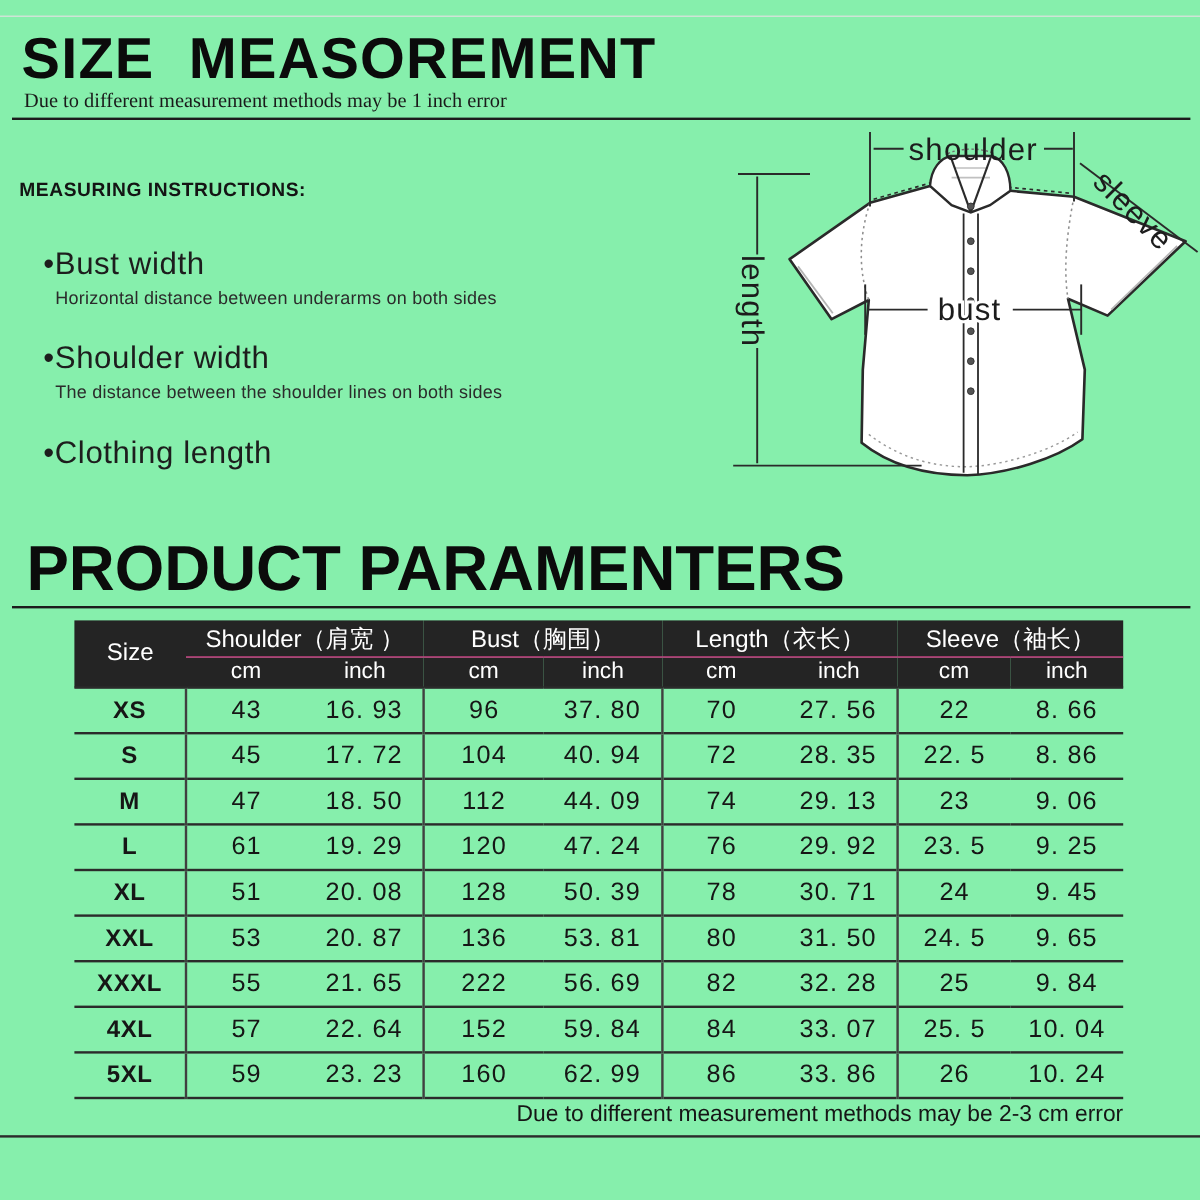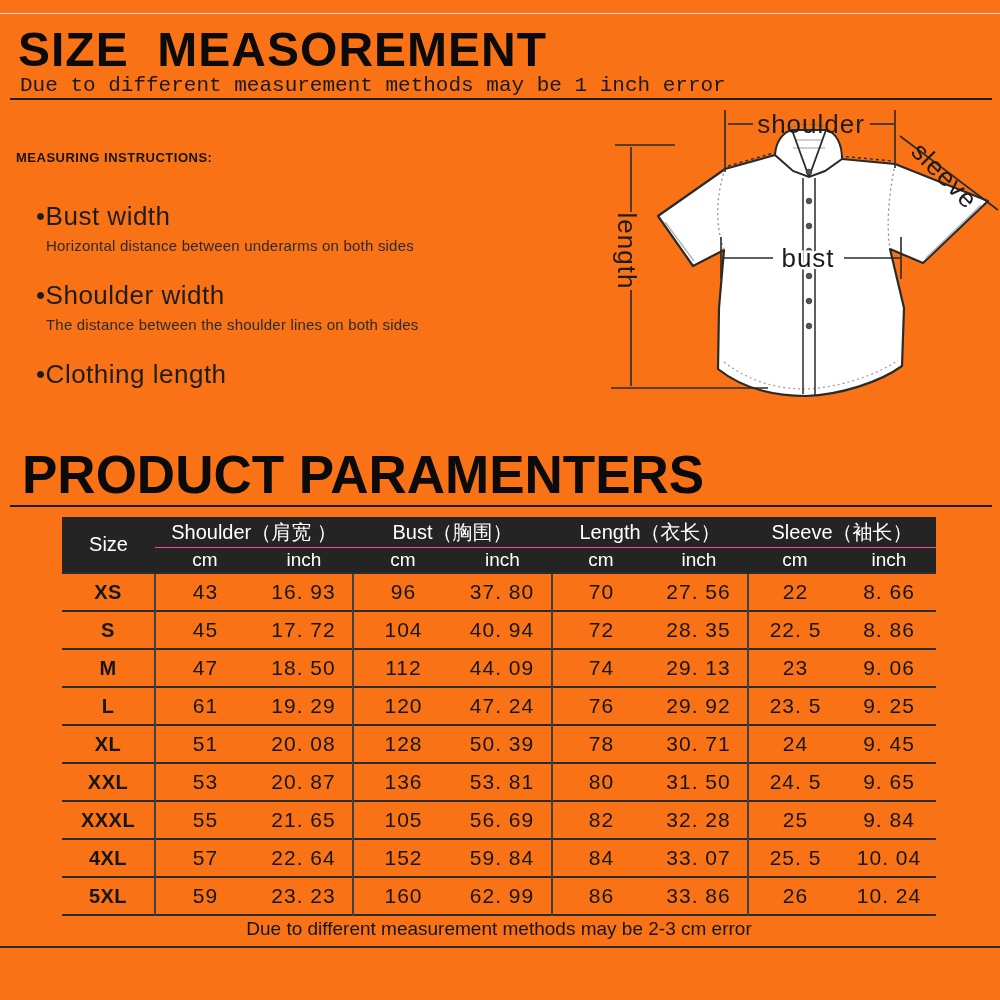--- a/index.html
+++ b/index.html
@@ -1,27 +1,27 @@
 <!DOCTYPE html>
 <html><head>
 <meta charset="utf-8">
 <style>
   html,body{margin:0;padding:0;background:#ffffff;}
-  .canvas{position:relative;width:1000px;height:1000px;background:#f97316;overflow:hidden;
+  .canvas{position:relative;width:1000px;height:1000px;background:#86efac;overflow:hidden;
           font-family:"Liberation Sans",sans-serif;color:#121212;}
 
   .top-rule{position:absolute;left:0;top:13px;width:1000px;height:1px;background:#e0e0e0;}
   .main-title{position:absolute;left:18px;top:22px;font-size:48px;font-weight:900;
               letter-spacing:1px;white-space:pre;color:#0b0b0b;}
-  .subtitle{position:absolute;left:20px;top:74px;font-family:Liberation Mono, monospace;
-            font-size:21px;color:#1a1a1a;}
+  .subtitle{position:absolute;left:20px;top:74px;font-family:Liberation Serif, serif;
+            font-size:17px;color:#1a1a1a;}
   .title-rule{position:absolute;left:10px;top:98px;width:982px;height:2px;background:#1c1c1c;}
 
   .instructions{position:absolute;left:16px;top:150px;width:545px;}
-  .instr-heading{font-size:13px;font-weight:700;letter-spacing:.5px;margin:0 0 36px 0;color:#141414;}
+  .instr-heading{font-size:16px;font-weight:700;letter-spacing:.5px;margin:0 0 36px 0;color:#141414;}
   .instr-item{margin:0 0 26px 20px;}
   .instr-term{font-size:26px;color:#1d1d1d;letter-spacing:.5px;}
   .instr-desc{font-size:15px;color:#2b2b2b;margin:5px 0 0 10px;letter-spacing:.2px;}
 
   .diagram{position:absolute;left:578px;top:98px;width:422px;height:337px;}
   .diagram svg{display:block;}
   .diag-label{font-family:"Liberation Sans",sans-serif;font-size:26px;fill:#1c1c1c;letter-spacing:1px;}
 
   .product-heading{position:absolute;left:22px;top:444px;font-size:53px;font-weight:800;
                    letter-spacing:0;color:#0b0b0b;}
@@ -33,21 +33,21 @@
   thead th{background:#242424;color:#ffffff;font-weight:400;}
   thead .size-head{font-size:20px;}
   thead .group-head{font-size:20px;height:30px;border-bottom:1px solid #ec4899;padding-top:4px;}
   thead .unit-head{font-size:19px;height:24px;}
   tbody td{height:36px;font-size:21px;letter-spacing:1px;color:#161616;border-top:2px solid #2b2b2b;}
   tbody td.size-col{font-size:20px;font-weight:700;letter-spacing:.5px;}
   tbody td.group-start{border-left:2px solid #404040;}
   table.size-table{border-bottom:2px solid #2b2b2b;}
 
   .footnote{position:absolute;left:62px;top:913px;width:874px;height:32px;line-height:32px;
-            text-align:center;font-size:19px;color:#161616;}
+            text-align:right;font-size:19px;color:#161616;}
   .bottom-rule{position:absolute;left:0;top:946px;width:1000px;height:2px;background:#2b2b2b;}
 </style>
 </head>
 <body>
 
 <div class="canvas">
 
   <div class="top-rule"></div>
   <div class="main-title">SIZE  MEASOREMENT</div>
   <div class="subtitle">Due to different measurement methods may be 1 inch error</div>
@@ -233,21 +233,21 @@
         <td>53. 81</td>
         <td class="group-start">80</td>
         <td>31. 50</td>
         <td class="group-start">24. 5</td>
         <td>9. 65</td>
       </tr>
       <tr>
         <td class="size-col">XXXL</td>
         <td class="group-start">55</td>
         <td>21. 65</td>
-        <td class="group-start">105</td>
+        <td class="group-start">222</td>
         <td>56. 69</td>
         <td class="group-start">82</td>
         <td>32. 28</td>
         <td class="group-start">25</td>
         <td>9. 84</td>
       </tr>
       <tr>
         <td class="size-col">4XL</td>
         <td class="group-start">57</td>
         <td>22. 64</td>

